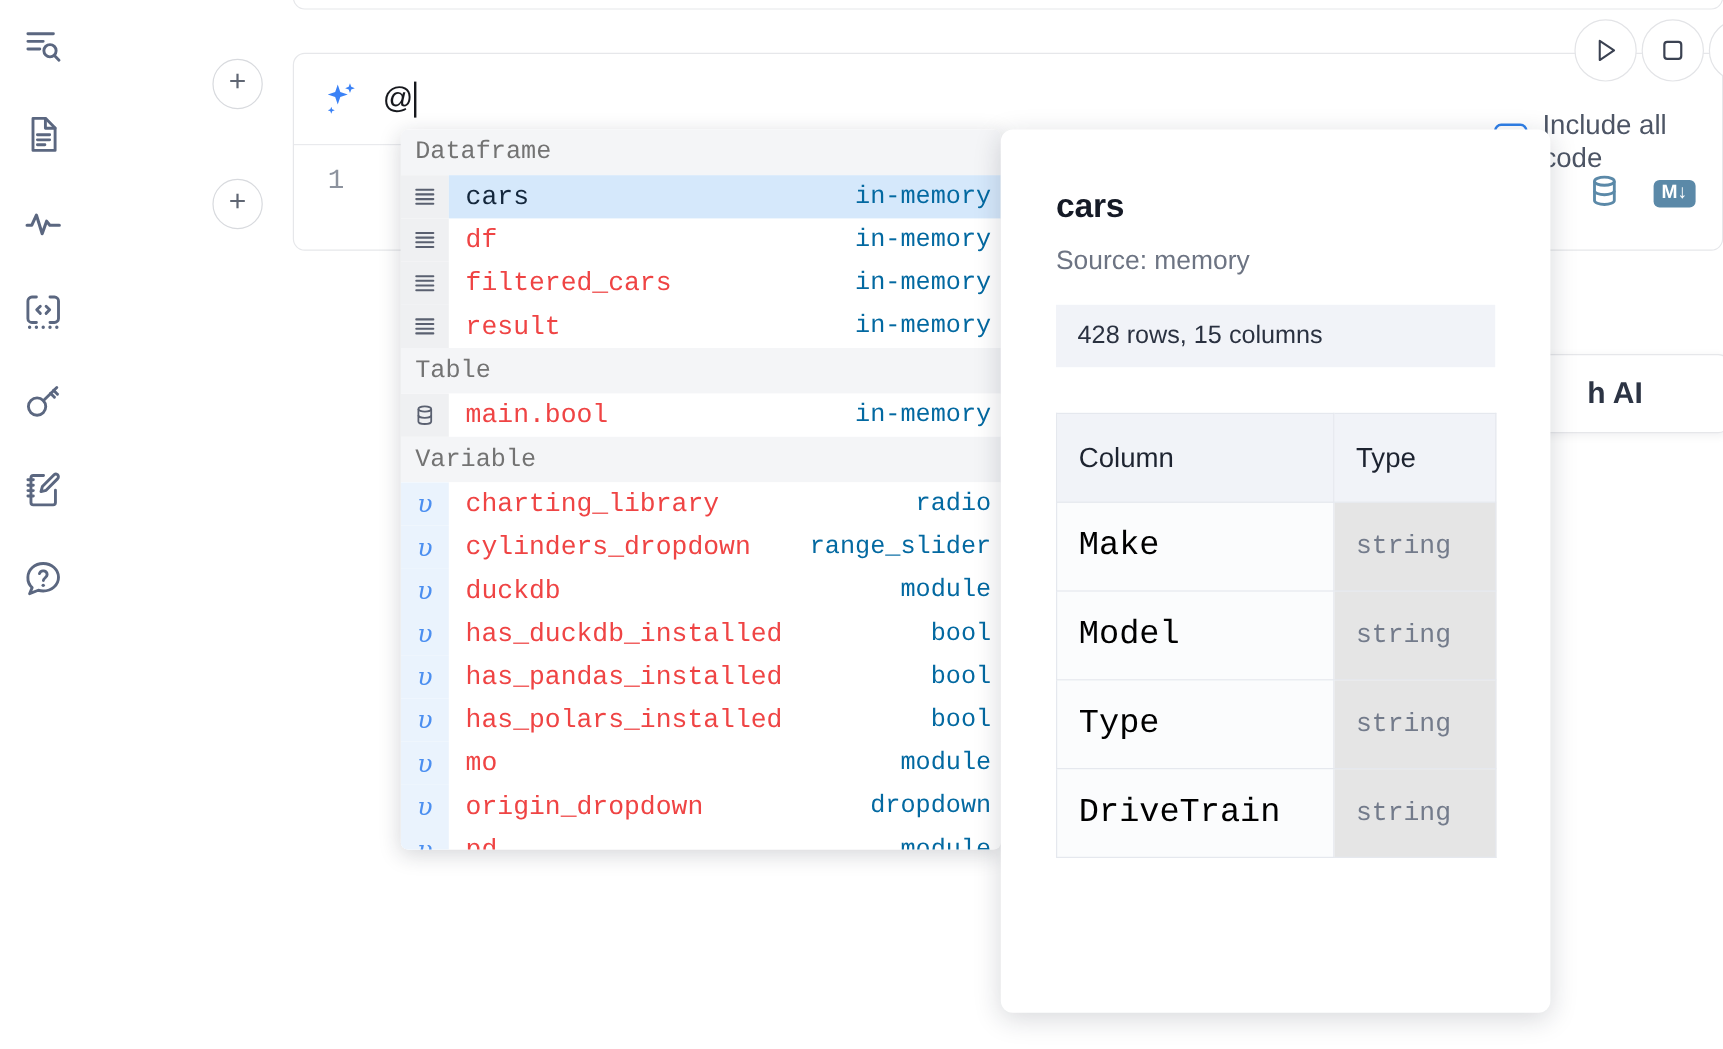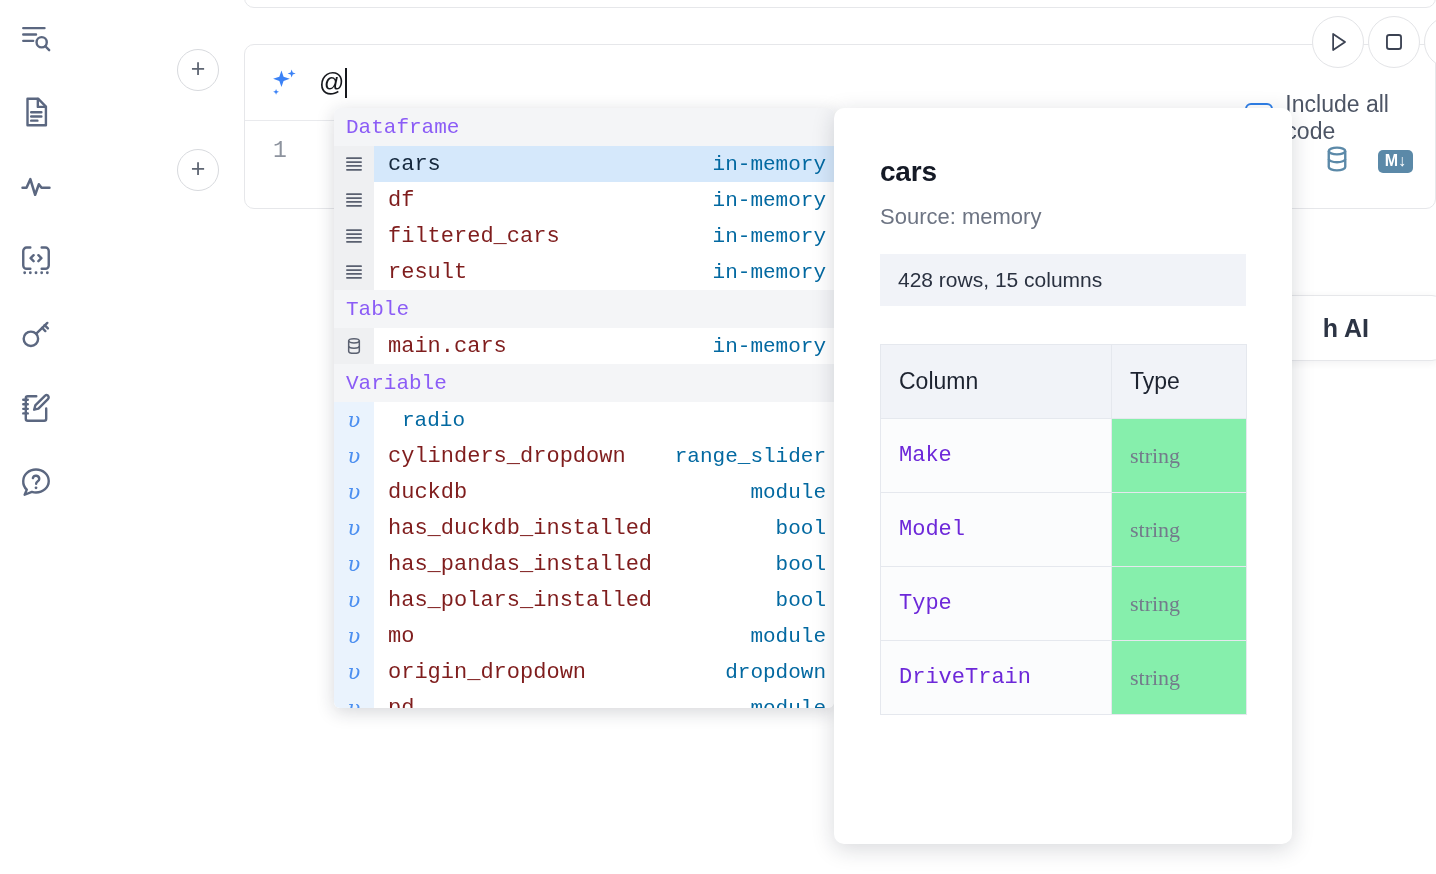--- a/index.html
+++ b/index.html
@@ -192,21 +192,21 @@
     overflow: hidden;
     z-index: 20;
     font-family: "Liberation Mono", monospace;
   }
   .ac-group-head {
     height: 38px;
     background: #f4f5f7;
     display: flex; align-items: center;
     padding-left: 12px;
     font-size: 21px;
-    color: #8b5cf6;
+    color: #737373;
   }
   .ac-item {
     height: 36px;
     display: flex; align-items: center;
     background: #ffffff;
     cursor: pointer;
   }
   .ac-gutter {
     width: 40px; height: 36px; flex: none;
     display: flex; align-items: center; justify-content: center;
@@ -216,21 +216,21 @@
   .ac-item.var .ac-gutter { background: #eaf3fd; color: #4c8ff0; }
   .ac-gutter .vglyph { font-family: "DejaVu Serif", serif; font-style: italic; font-size: 21px; }
   .ac-body {
     flex: 1; height: 36px;
     display: flex; align-items: center; justify-content: space-between;
     padding: 0 8px 0 14px;
     min-width: 0;
   }
   .ac-item.selected .ac-body { background: #d5e8fb; }
   .ac-name {
-    font-size: 22px; color: #7f1d1d;
+    font-size: 22px; color: #ef4444;
     white-space: nowrap;
   }
   .ac-item.selected .ac-name { color: #14273c; }
   .ac-type {
     font-size: 21px; color: #0369a1;
     white-space: nowrap; overflow: hidden;
     margin-left: 14px;
   }
 
   
@@ -277,26 +277,26 @@
   .detail-table th {
     background: #f1f3f8;
     font-weight: 400;
     font-size: 23px;
     color: #1d2330;
     font-family: "Liberation Sans", sans-serif;
   }
   .detail-table td.col-name {
     background: #fbfcfd;
     font-family: "Liberation Mono", monospace;
-    font-size: 22px;
-    color: #6d28d9;
+    font-size: 28px;
+    color: #000000;
   }
   .detail-table td.col-type {
-    background: #86efac;
-    font-family: Liberation Serif, serif;
+    background: #e5e5e5;
+    font-family: Liberation Mono, monospace;
     font-size: 22px;
     color: #737b8b;
   }
   .detail-table col.c1 { width: 231px; }
   .detail-table col.c2 { width: 135px; }
 </style>
 </head>
 <body>
 
 <div id="root">
@@ -470,30 +470,31 @@
         <div class="ac-group-head">Table</div>
         <div class="ac-item">
           <div class="ac-gutter">
             <svg width="20" height="20" viewBox="0 0 24 24" fill="none" stroke="currentColor" stroke-width="1.8">
               <ellipse cx="12" cy="5.8" rx="6.4" ry="2.6"></ellipse>
               <path d="M5.6 5.8v12.4c0 1.4 2.9 2.6 6.4 2.6s6.4-1.2 6.4-2.6V5.8"></path>
               <path d="M5.6 12c0 1.4 2.9 2.6 6.4 2.6s6.4-1.2 6.4-2.6"></path>
             </svg>
           </div>
           <div class="ac-body">
-            <span class="ac-name">main.cars</span>
+            <span class="ac-name">main.bool</span>
             <span class="ac-type">in-memory</span>
           </div>
         </div>
         <div class="ac-group-head">Variable</div>
         <div class="ac-item var">
           <div class="ac-gutter">
             <span class="vglyph">υ</span>
           </div>
           <div class="ac-body">
+            <span class="ac-name">charting_library</span>
             <span class="ac-type">radio</span>
           </div>
         </div>
         <div class="ac-item var">
           <div class="ac-gutter">
             <span class="vglyph">υ</span>
           </div>
           <div class="ac-body">
             <span class="ac-name">cylinders_dropdown</span>
             <span class="ac-type">range_slider</span>

